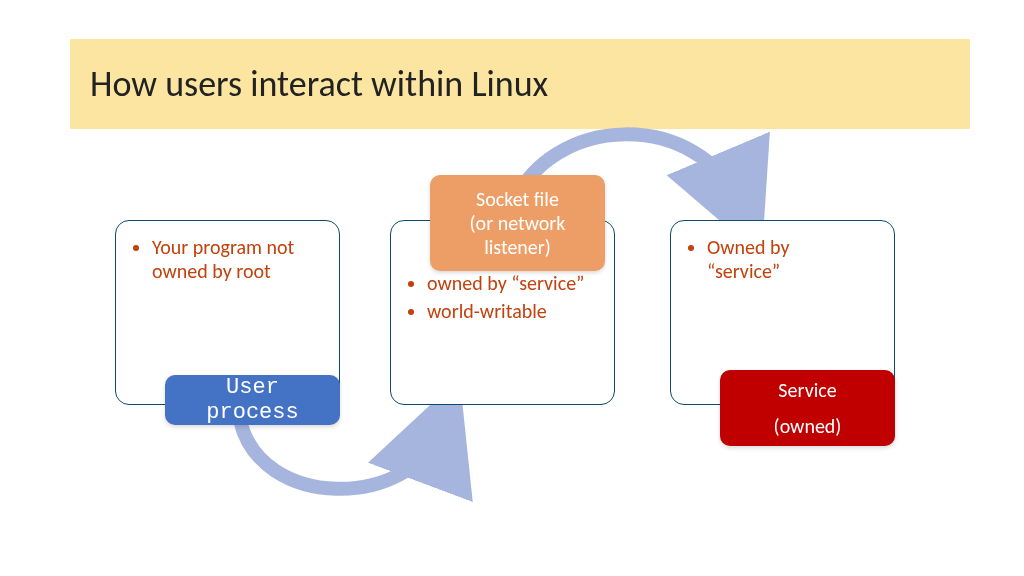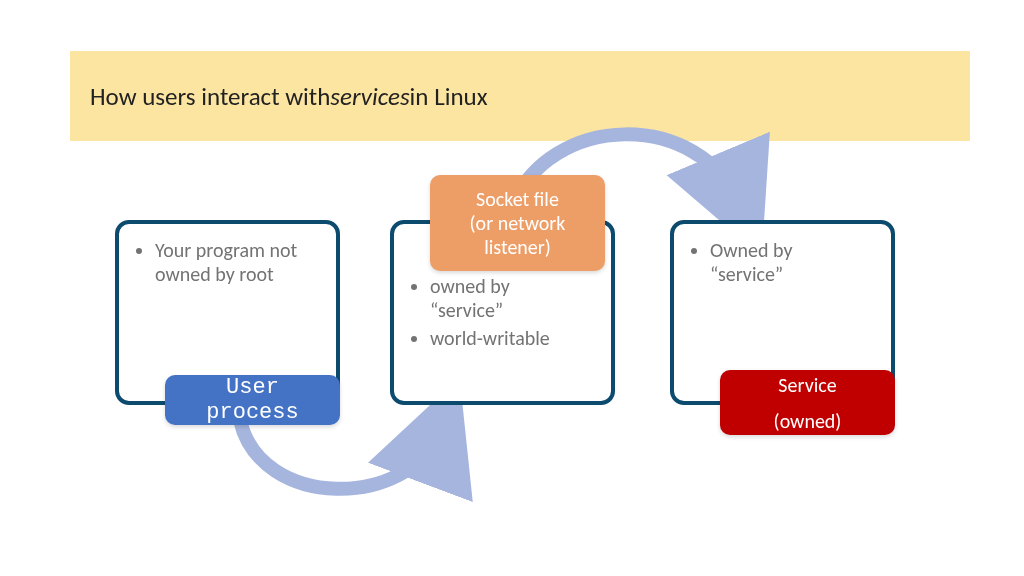--- a/index.html
+++ b/index.html
@@ -8,42 +8,42 @@
     width: 1024px;
     height: 576px;
     background: #ffffff;
     font-family: "Segoe UI", "Calibri", Arial, sans-serif;
     position: relative;
     overflow: hidden;
   }
   .title-bar {
     position: absolute;
     left: 70px;
-    top: 51px;
+    top: 39px;
     width: 900px;
     height: 90px;
     background: #FCE5A1;
     display: flex;
     align-items: center;
     padding-left: 20px;
     box-sizing: border-box;
-    font-size: 25px;
+    font-size: 36px;
     color: #222;
     font-weight: 400;
   }
   .title-bar .italic { font-style: italic; }
   .card {
     position: absolute;
-    border: 4px solid #0c4a6e;
+    border: 1px solid #0c4a6e;
     border-radius: 14px;
     background: #fff;
     box-sizing: border-box;
     padding: 14px 28px 14px 16px;
     font-size: 20px;
-    color: #737373;
+    color: #c2410c;
   }
   .card ul {
     margin: 0;
     padding-left: 20px;
   }
   .card li {
     margin-bottom: 4px;
   }
   .label-badge {
     position: absolute;
@@ -65,21 +65,20 @@
   svg.arrow {
     position: absolute;
     overflow: visible;
   }
 </style>
 </head>
 <body>
 
 <div class="title-bar">
   <span>How users interact with </span>
-  <span class="italic">services</span>
   <span> in Linux</span>
 </div>
 
 <svg class="arrow" style="left:180px; top:400px; width:300px; height:120px;">
   <defs>
     <marker id="ah1" markerWidth="8" markerHeight="8" refX="4" refY="4" orient="auto">
       <path d="M0,0 L8,4 L0,8 Z" fill="#A6B5DE"></path>
     </marker>
   </defs>
   <path d="M 60 20 C 80 110, 230 110, 260 30" stroke="#A6B5DE" stroke-width="14" fill="none" marker-end="url(#ah1)"></path>
@@ -112,16 +111,16 @@
 <div class="label-badge badge-orange" style="left:430px; top:175px; width:175px; height:96px; font-size:20px;">
   <span>Socket file</span>
   <span>(or network listener)</span>
 </div>
 
 <div class="card" style="left:670px; top:220px; width:225px; height:185px;">
   <ul>
     <li>Owned by “service”</li>
   </ul>
 </div>
-<div class="label-badge badge-red" style="left:720px; top:370px; width:175px; height:65px; font-size:20px;gap:12px;">
+<div class="label-badge badge-red" style="left:720px; top:370px; width:175px; height:76px; font-size:20px;gap:12px;">
   <span>Service</span>
   <span>(owned)</span>
 </div>
 
 </body></html>

